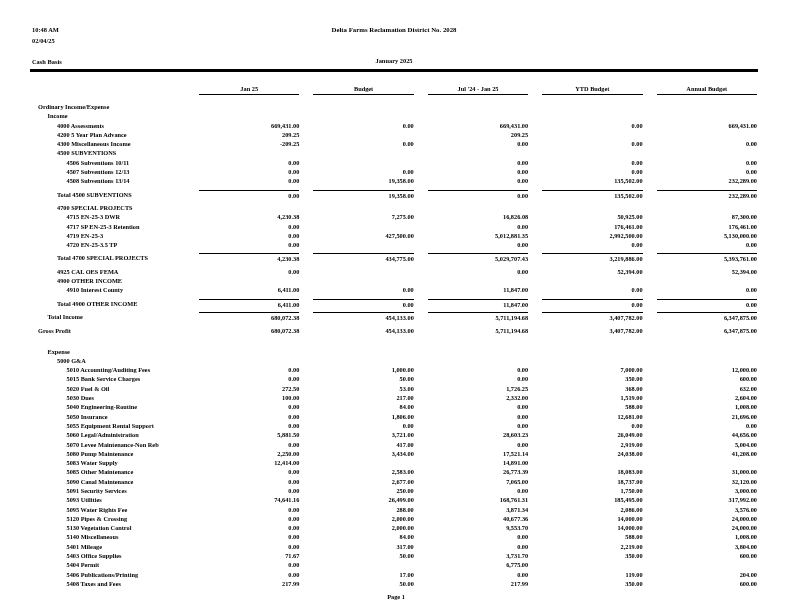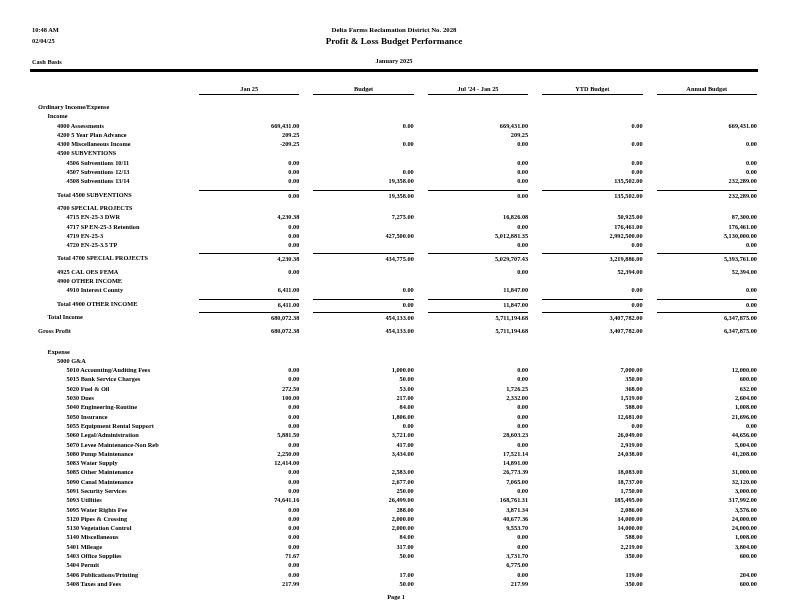--- a/index.html
+++ b/index.html
@@ -38,21 +38,20 @@
 <body>
 
 <div class="page">
   <div class="report">
 
     <div class="hdr">
       <div class="hdr-time">10:48 AM</div>
       <div class="hdr-date">02/04/25</div>
       <div class="hdr-basis">Cash Basis</div>
       <div class="hdr-company">Delta Farms Reclamation District No. 2028</div>
-      <div class="hdr-title">Profit &amp; Loss Budget Performance</div>
       <div class="hdr-subtitle">January 2025</div>
       <div class="thickrule"></div>
     </div>
 
     <div class="tbl">
       <div class="colhead" id="colhead">
           <div class="ch ch-spacer"></div>
           <div class="ch">Jan 25</div>
           <div class="ch">Budget</div>
           <div class="ch">Jul '24 - Jan 25</div>

